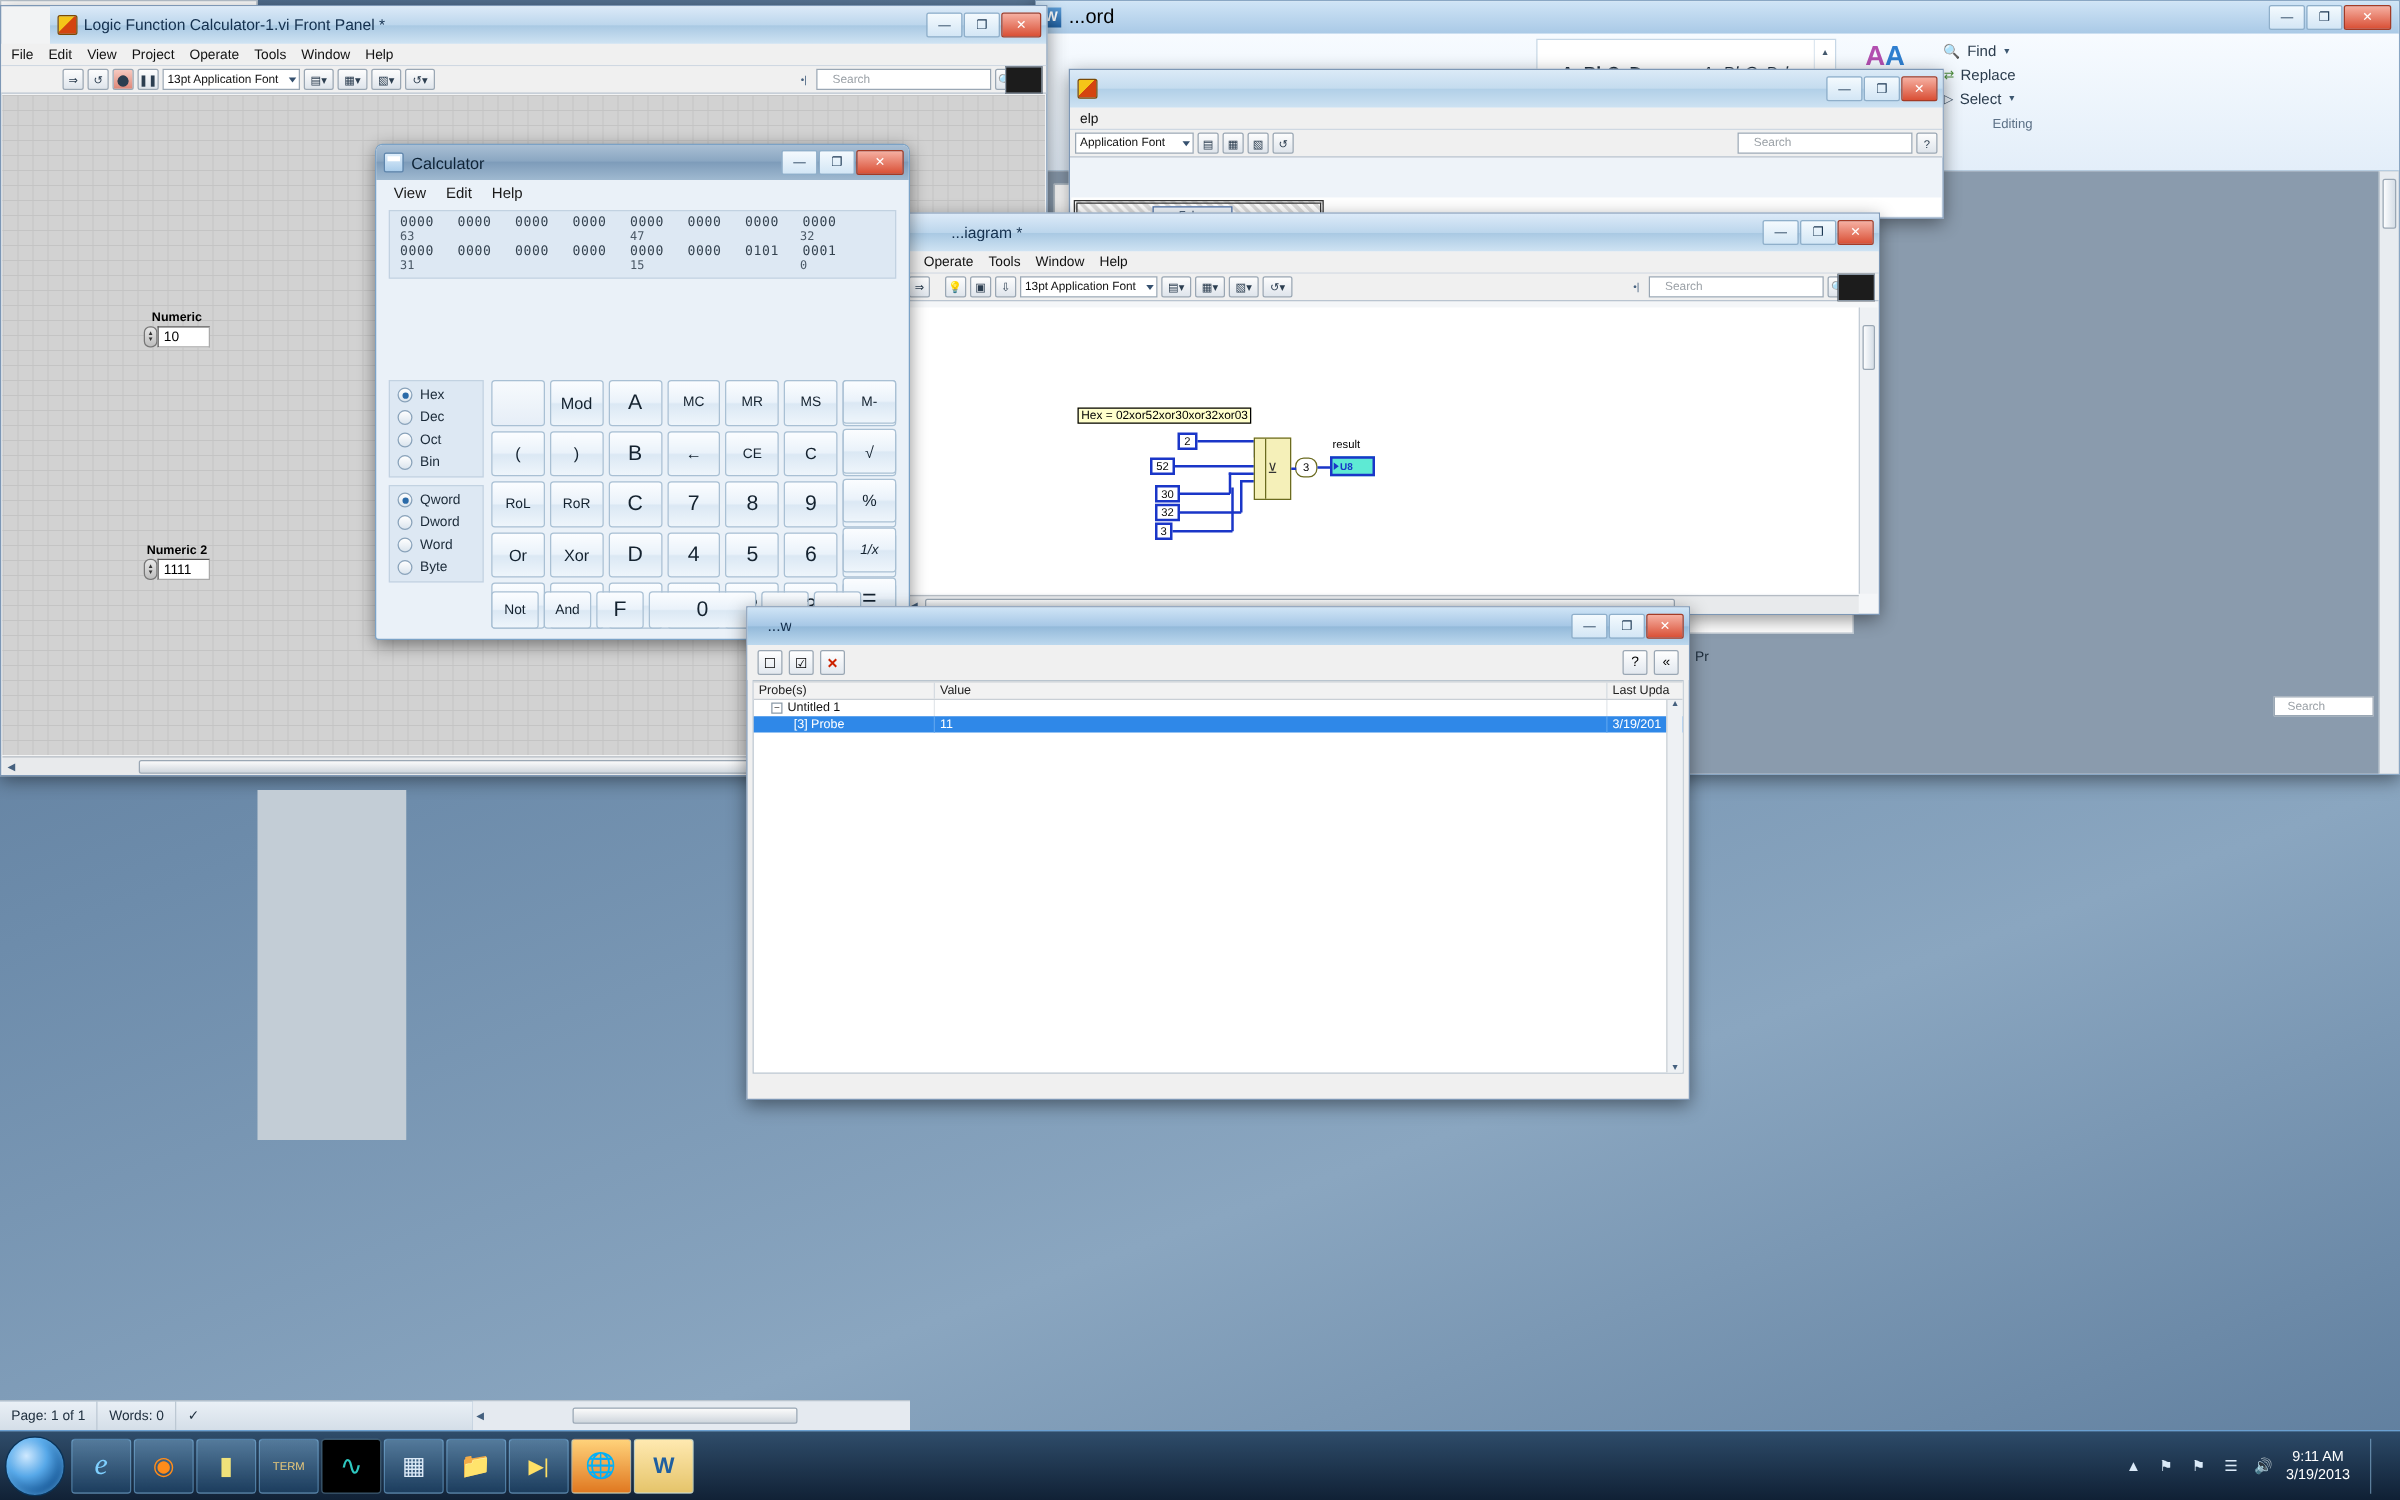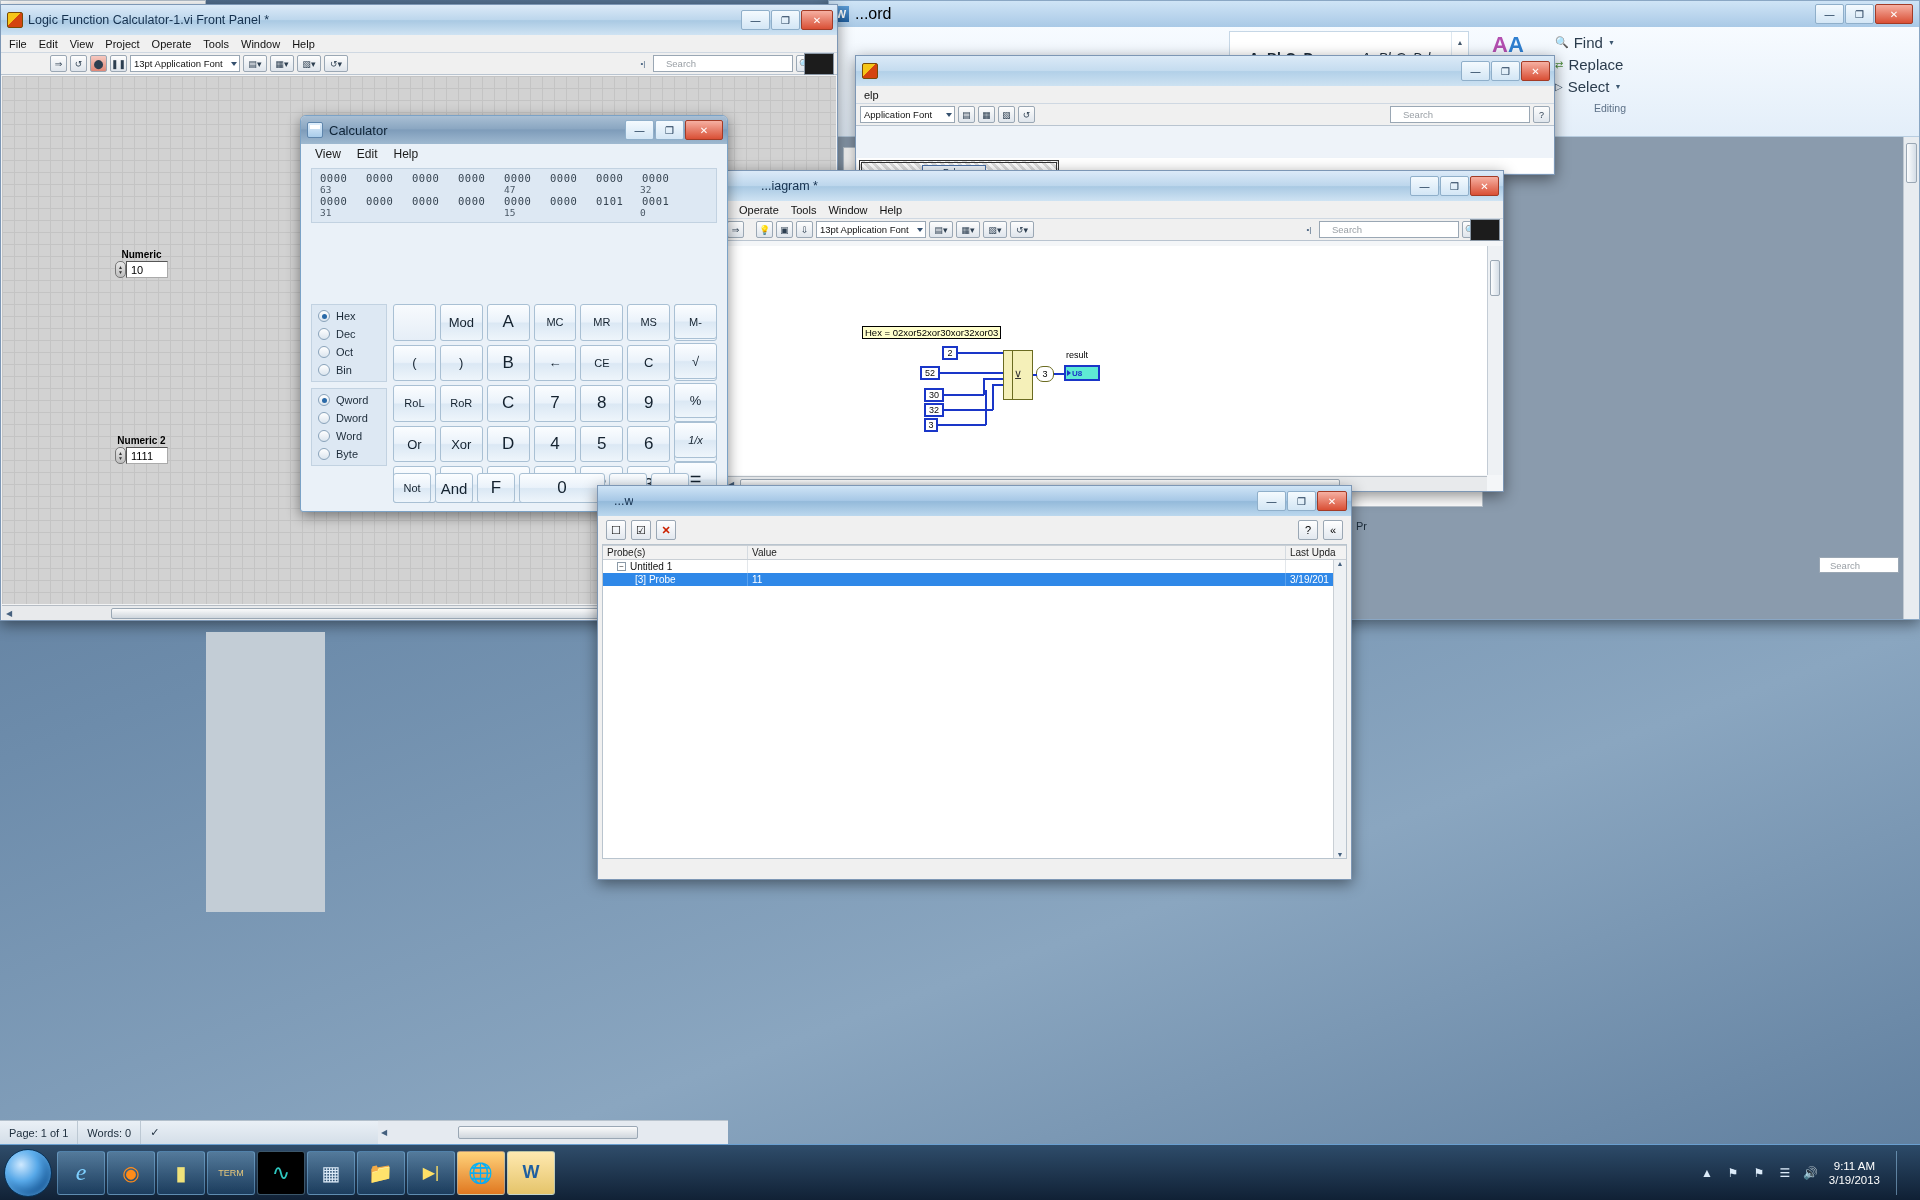--- a/index.html
+++ b/index.html
@@ -18,21 +18,21 @@
   .wb { width:29px; height:20px; border:1px solid #8fafca; border-radius:2px;
         background:linear-gradient(to bottom,#f4fafe,#d3e6f5); display:flex;align-items:center;justify-content:center;
         font-size:10px; color:#16324f; }
   .wb.cl { background:linear-gradient(to bottom,#f6b0a2,#d94f35); border-color:#a33b26; color:#fff; width:38px; }
   .menubar { height:18px; display:flex; align-items:center; gap:12px; padding:0 8px; font-size:11px; color:#111;
              background:#f0f0f0; border-bottom:1px solid #cfd8e2;}
   .menubar span { cursor:default; }
 
   
   #fp { left:0; top:4px; width:838px; height:617px; background:#f2f3f4; border:1px solid #7d97b5;}
-  #fp .tbar { background:linear-gradient(to bottom,#dceaf8,#bcd6ec 50%,#a9c9e3 52%,#cfe3f3);}
+  #fp .tbar { background:linear-gradient(to bottom,#dceaf8,#bcd6ec 50%,#a9c9e3 52%,#cfe3f3);margin-left:39px;}
   .lv-icon { width:16px;height:16px;margin-right:5px;background:
       linear-gradient(135deg,#f5c518 0%,#f5c518 45%,#d4440f 46%,#d4440f 100%);
       border:1px solid #7a4a05; border-radius:2px; flex:0 0 16px;}
   .lvtool { height:22px; display:flex; align-items:center; gap:3px; padding:2px 4px;
             background:#f0f0f0; border-bottom:1px solid #b9c4d0; }
   .tbtn { width:17px;height:17px;border:1px solid #9aa7b4;background:linear-gradient(to bottom,#fdfdfd,#dfe5ec);
           border-radius:2px; display:flex;align-items:center;justify-content:center;font-size:9px;color:#2c3e50;}
   .fontbox { width:110px;height:17px;border:1px solid #9aa7b4;background:#fff;font-size:9.5px;color:#111;
              display:flex;align-items:center;padding-left:3px; position:relative;}
   .fontbox:after{content:"";position:absolute;right:2px;top:6px;border-left:3.5px solid transparent;border-right:3.5px solid transparent;border-top:4px solid #35506e;}
@@ -51,21 +51,21 @@
   .numfield { height:17px; background:#fff; border:1px solid #555; border-right-color:#aaa;border-bottom-color:#aaa;
               font-size:11px; color:#000; padding:0 4px; display:flex;align-items:center;min-width:42px;}
   .hscroll { position:absolute;left:1px;right:1px;bottom:0;height:15px;background:#e8eaec;border-top:1px solid #b5bcc4;display:flex;align-items:center;}
   .hscroll .thumb{height:11px;background:linear-gradient(to bottom,#fbfbfb,#cfd6dd);border:1px solid #9aa7b4;margin-left:95px;width:640px;border-radius:2px;}
   .arrowbtn{width:14px;height:13px;display:flex;align-items:center;justify-content:center;font-size:8px;color:#46617f;}
 
   
   #word { left:828px; top:0; width:1092px; height:620px; background:#fff; border:1px solid #8aa7c4;}
   #word .wordtbar{height:26px;background:linear-gradient(to bottom,#cfe4f6,#a9c9e6);display:flex;align-items:center;padding:0 4px;}
   .ribbon{height:110px;background:linear-gradient(to bottom,#f7fbff,#e3eef9);border-bottom:1px solid #b8cde0;position:relative;}
-  .wrd-label{font-size:15px;color:#2b3c4d;}
+  .wrd-label{font-size:12px;color:#2b3c4d;}
   .wrd-sm{font-size:10.5px;color:#33424f;}
   .wpage{position:absolute;background:#fff;border:1px solid #b9c4ce;}
 
   
   #calc { left:300px; top:115px; width:428px; height:397px; background:#eaf1f8;
           border:1px solid #7ba2c6; border-radius:6px 6px 3px 3px; }
   #calc .tbar{height:28px;border-radius:5px 5px 0 0;
      background:linear-gradient(to bottom,#a9bfd4 0%,#8ba7c2 45%,#7e9cba 50%,#9fb9d0 100%);}
   .calc-ico{width:16px;height:16px;margin-right:6px;background:linear-gradient(to bottom,#dfeefb,#a9ccea);
             border:1px solid #5f86ad;border-radius:2px;position:relative;flex:0 0 16px;}
@@ -531,21 +531,21 @@
 
   <div style="position:absolute;right:10px;top:188px;width:43px;display:grid;grid-template-rows:repeat(5,1fr);gap:4px;height:193px;">
     <div class="key" style="font-size:11px;">M-</div>
     <div class="key">√</div>
     <div class="key">%</div>
     <div class="key" style="font-size:11px;font-style:italic;">1/x</div>
     <div class="key" style="font-size:20px;">=</div>
   </div>
   <div style="position:absolute;left:92px;bottom:8px;width:280px;height:30px;display:grid;grid-template-columns:38px 38px 38px 86px 38px 38px;gap:4px;">
     <div class="key" style="font-size:11px;">Not</div>
-    <div class="key" style="font-size:15px;">And</div>
+    <div class="key" style="font-size:11px;">And</div>
     <div class="key big">F</div>
     <div class="key big">0</div>
     <div class="key">.</div>
     <div class="key">+</div>
   </div>
 </div>
 
 <div id="leftdoc"></div>
 <div id="middoc"></div>
 <div style="position:absolute;left:206px;top:632px;width:119px;height:280px;background:#c3cdd6;"></div>

